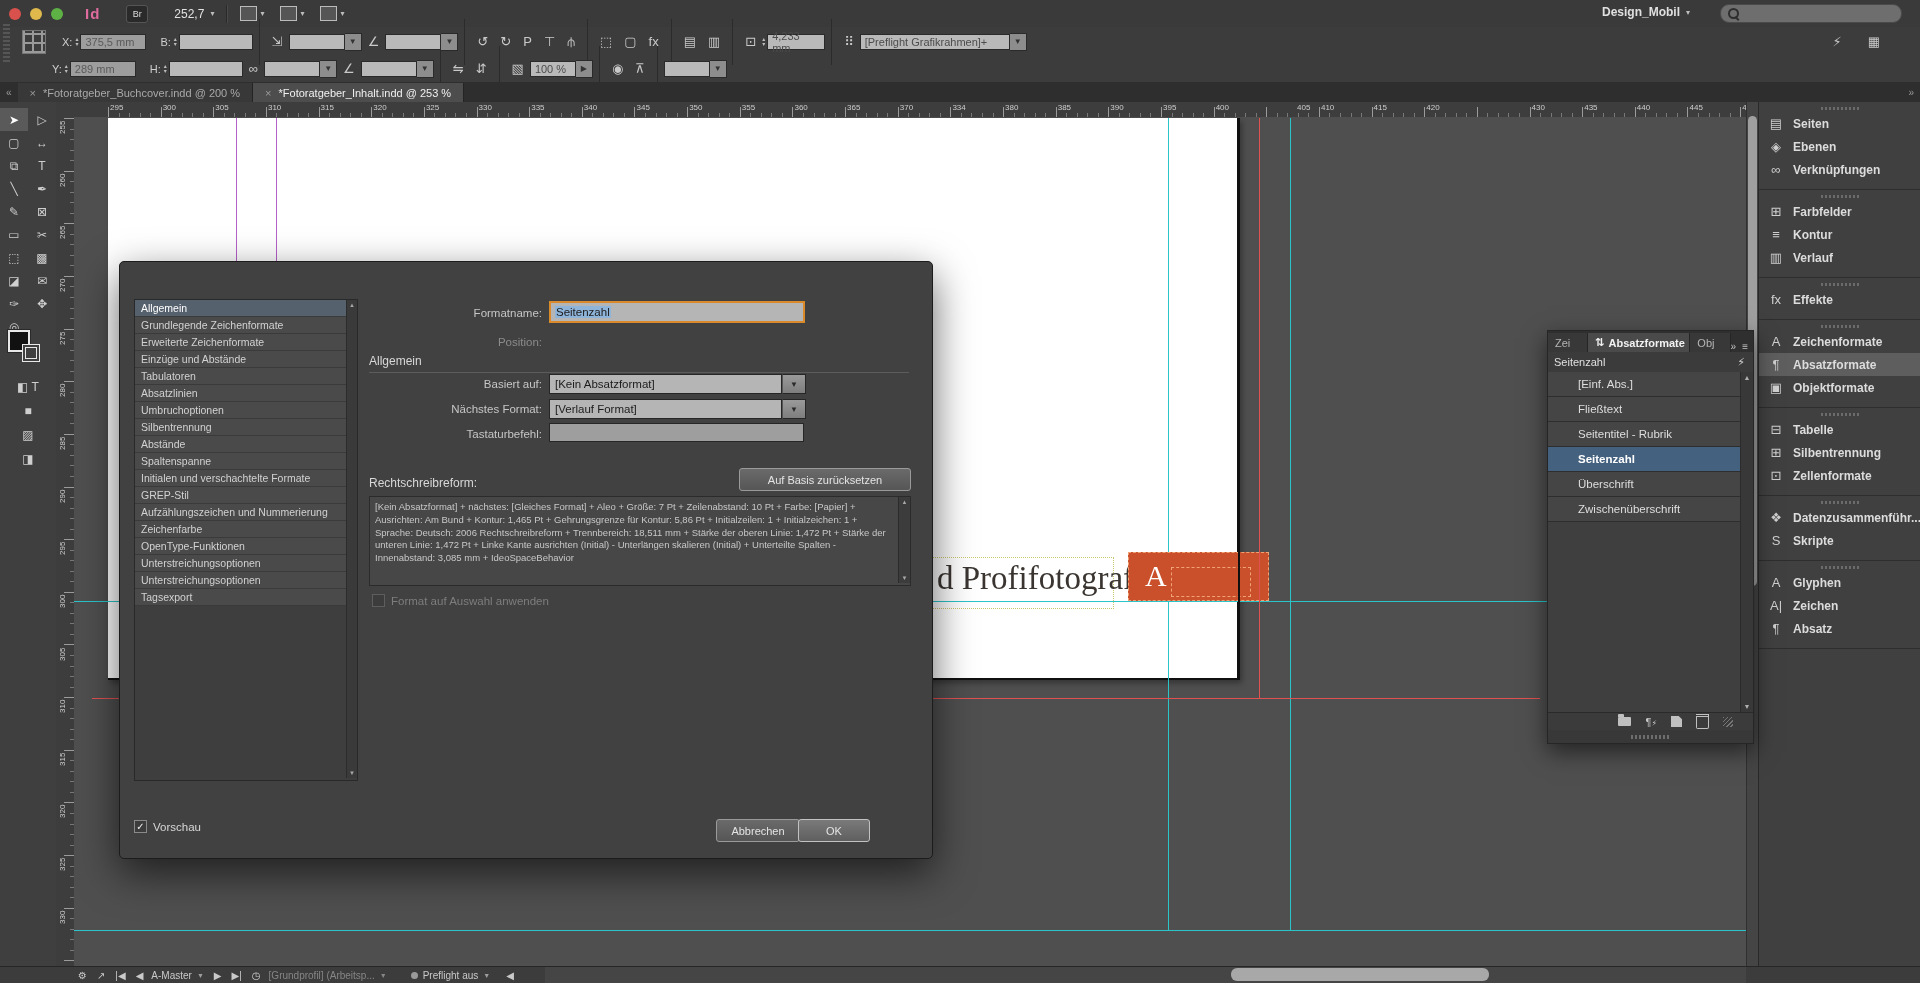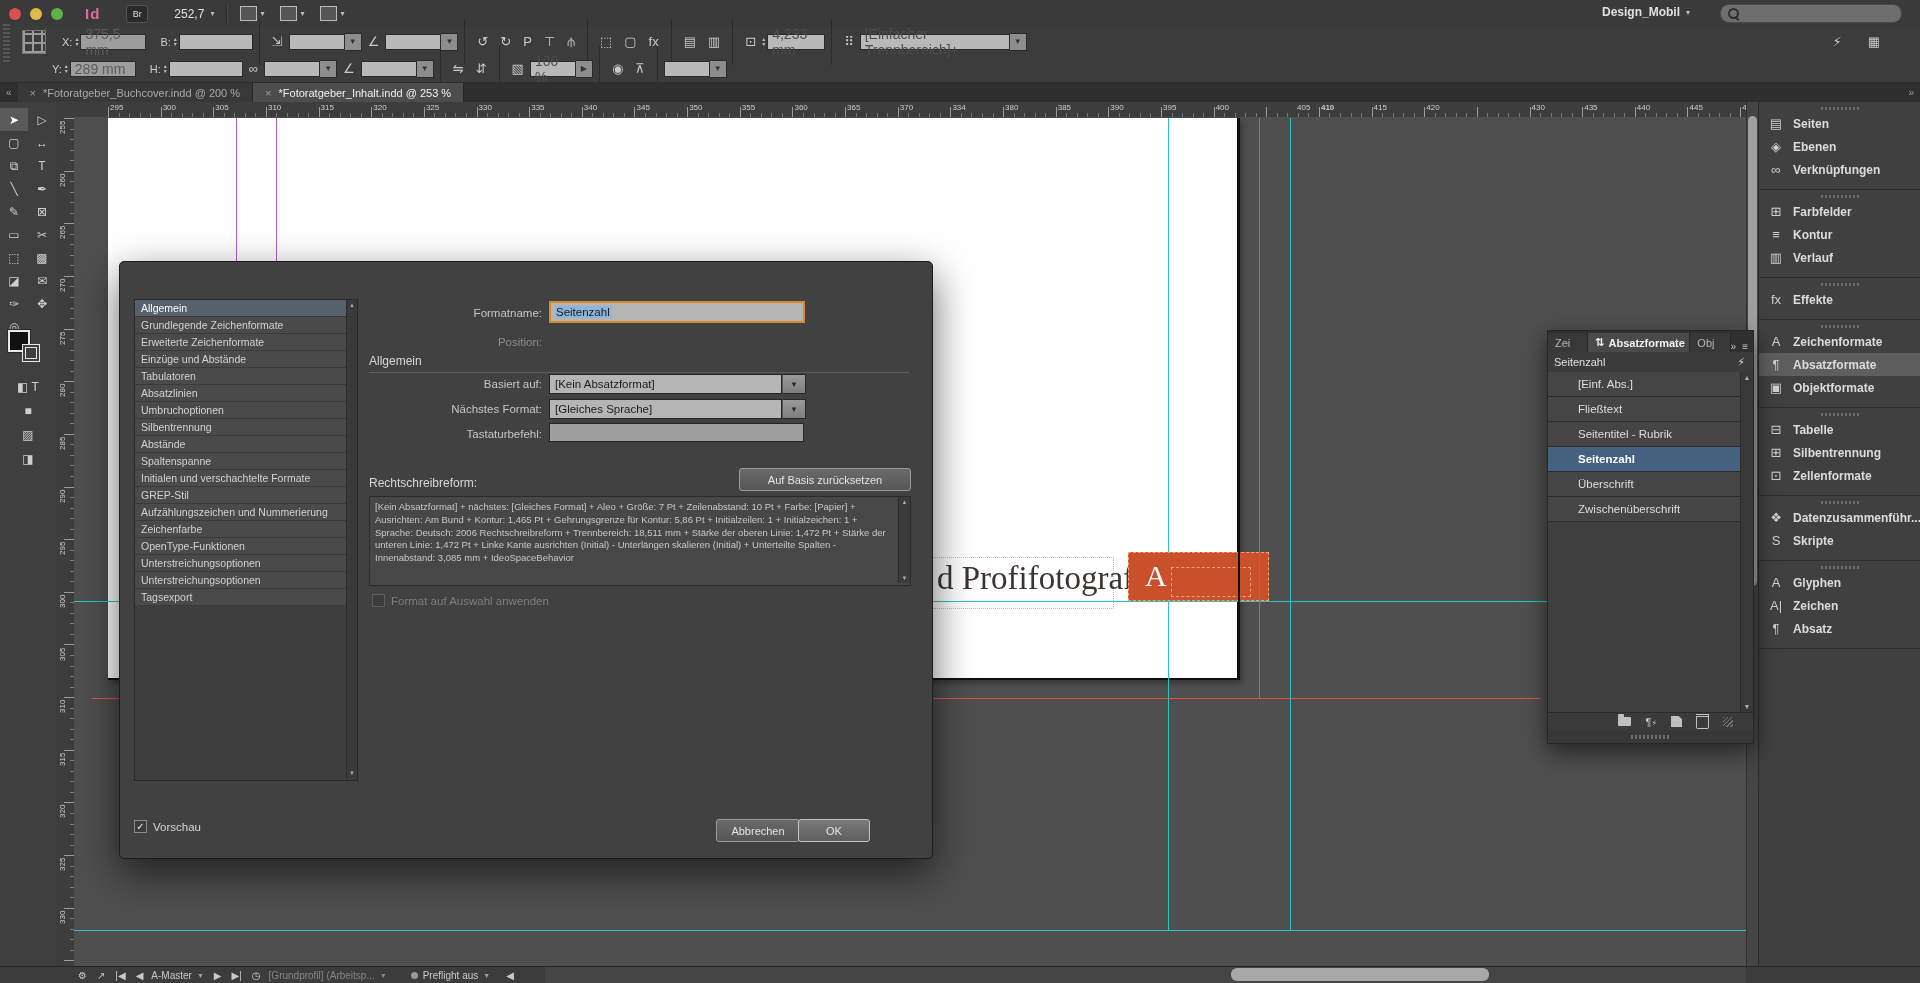--- a/index.html
+++ b/index.html
@@ -24,21 +24,21 @@
   .mag:after{content:"";position:absolute;width:2px;height:5px;background:#2e2e2e;left:6px;top:6px;transform:rotate(-45deg);}
   
   #controlbar{left:0;top:27px;width:1920px;height:55px;background:#3c3c3c;border-bottom:1px solid #1f1f1f;}
   .cbrow{position:absolute;left:0;width:1920px;height:27px;display:flex;align-items:center;font-size:11px;}
   .cbgrip{width:7px;height:40px;margin-left:3px;background:repeating-linear-gradient(0deg,#565656 0 2px,transparent 2px 4px);}
   .proxy{width:22px;height:22px;margin:0 8px 0 12px;background:
      repeating-linear-gradient(0deg,#9a9a9a 0 2px,transparent 2px 9px),
      repeating-linear-gradient(90deg,#9a9a9a 0 2px,transparent 2px 9px);border:1px solid #777;}
   .cl{color:#cfcfcf;margin:0 3px 0 8px;}
   .stepper{display:flex;flex-direction:column;font-size:6px;line-height:5px;color:#bdbdbd;margin-right:2px;}
-  .cfield{height:16px;background:#b9b9b9;border:1px solid #2a2a2a;color:#4c4c4c;font-size:14px;
+  .cfield{height:16px;background:#b9b9b9;border:1px solid #2a2a2a;color:#4c4c4c;font-size:11px;
           display:flex;align-items:center;padding:0 4px;box-sizing:border-box;}
   .cfield.dim{background:#9d9d9d;color:#5a5a5a;}
   .cbicon{color:#c9c9c9;font-size:13px;margin:0 6px;}
   .cbsep{width:1px;height:46px;background:#2b2b2b;margin:0 6px;align-self:center;}
   .ddbtn{width:16px;height:16px;background:#8d8d8d;border:1px solid #2a2a2a;border-left:none;color:#333;
          font-size:8px;display:flex;align-items:center;justify-content:center;}
   
   #tabbar{left:0;top:82px;width:1920px;height:20px;background:#2e2e2e;display:flex;align-items:flex-end;}
   .doctab{height:19px;display:flex;align-items:center;background:#383838;color:#a9a9a9;font-size:11px;
           padding:0 12px;border-right:1px solid #242424;gap:7px;}
@@ -236,21 +236,21 @@
     <span class="cbicon">▥</span>
     <span class="cbsep"></span>
     <span class="cbicon">⊡</span>
     <span class="stepper">
         <span>▴</span>
         <span>▾</span>
       </span>
     <span class="cfield" style="width:58px">4,233 mm</span>
     <span class="cbsep"></span>
     <span class="cbicon">⠿</span>
-    <span class="cfield" style="width:150px">[Einfacher Trennbereich]+</span>
+    <span class="cfield" style="width:150px">[Preflight Grafikrahmen]+</span>
     <span class="ddbtn">▼</span>
     <span style="margin-left:auto;margin-right:34px;display:flex;gap:14px;">
       <span class="cbicon">⚡</span>
       <span class="cbicon">▦</span>
     </span>
   </div>
   <div class="cbrow" style="top:28px;">
     <span style="width:10px"></span>
     <span style="width:34px"></span>
     <span class="cl">Y:</span>
@@ -357,21 +357,21 @@
       <span class="hrl" style="left: 720.45px;">360</span>
       <span class="hrl" style="left: 773.1px;">365</span>
       <span class="hrl" style="left: 825.75px;">370</span>
       <span class="hrl" style="left: 878.4px;">334</span>
       <span class="hrl" style="left: 931.05px;">380</span>
       <span class="hrl" style="left: 983.7px;">385</span>
       <span class="hrl" style="left: 1036.35px;">390</span>
       <span class="hrl" style="left: 1089px;">395</span>
       <span class="hrl" style="left: 1141.65px;">400</span>
       <span class="hrl" style="left: 1223px;">405</span>
-      <span class="hrl" style="left: 1246.95px; font-weight: bold;">410</span>
+      <span class="hrl" style="left: 1246.95px;">410</span>
       <span class="hrl" style="left: 1299.6px;">415</span>
       <span class="hrl" style="left: 1352.25px;">420</span>
       <span class="hrl" style="left: 1404.9px; margin-top: 36px;">425</span>
       <span class="hrl" style="left: 1457.55px;">430</span>
       <span class="hrl" style="left: 1510.2px;">435</span>
       <span class="hrl" style="left: 1562.85px;">440</span>
       <span class="hrl" style="left: 1615.5px;">445</span>
       <span class="hrl" style="left: 1668.15px;">450</span>
     </div>
   <div id="vruler" class="abs">
@@ -610,21 +610,21 @@
   <div class="dhr" style="left:249px;top:110px;width:540px;"></div>
 
   <span class="dlabel" style="left:250px;top:116px;">Basiert auf:</span>
   <div class="ddropdown" style="left:429px;top:112px;">
     <span class="ddbody">[Kein Absatzformat]</span>
     <span class="ddarrowbox">▼</span>
   </div>
 
   <span class="dlabel" style="left:250px;top:141px;">Nächstes Format:</span>
   <div class="ddropdown" style="left:429px;top:137px;">
-    <span class="ddbody">[Gleiches Sprache]</span>
+    <span class="ddbody">[Verlauf Format]</span>
     <span class="ddarrowbox">▼</span>
   </div>
 
   <span class="dlabel" style="left:250px;top:166px;">Tastaturbefehl:</span>
   <div class="dinput" style="left:429px;top:161px;width:255px;height:19px;background:#9e9e9e;"></div>
 
   <span class="dheading" style="left:249px;top:214px;">Rechtschreibreform:</span>
   <div class="dbtn" style="left:619px;top:206px;width:170px;height:21px;">Auf Basis zurücksetzen</div>
 
   <div id="settingsbox">

